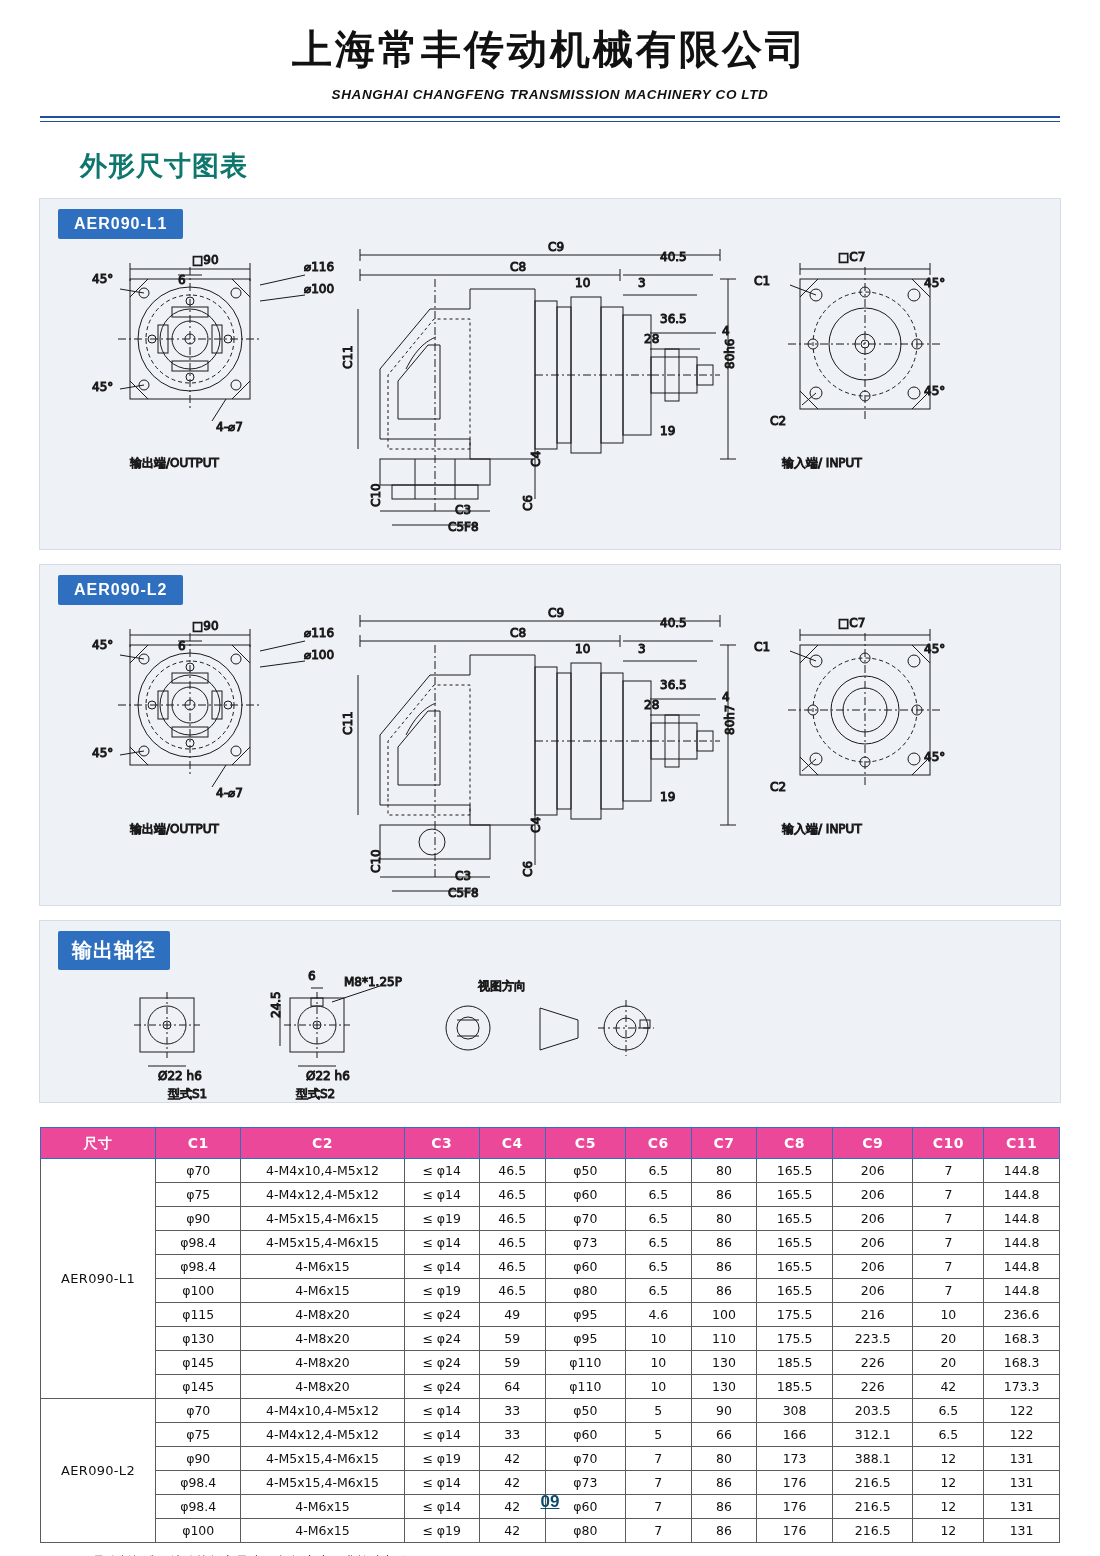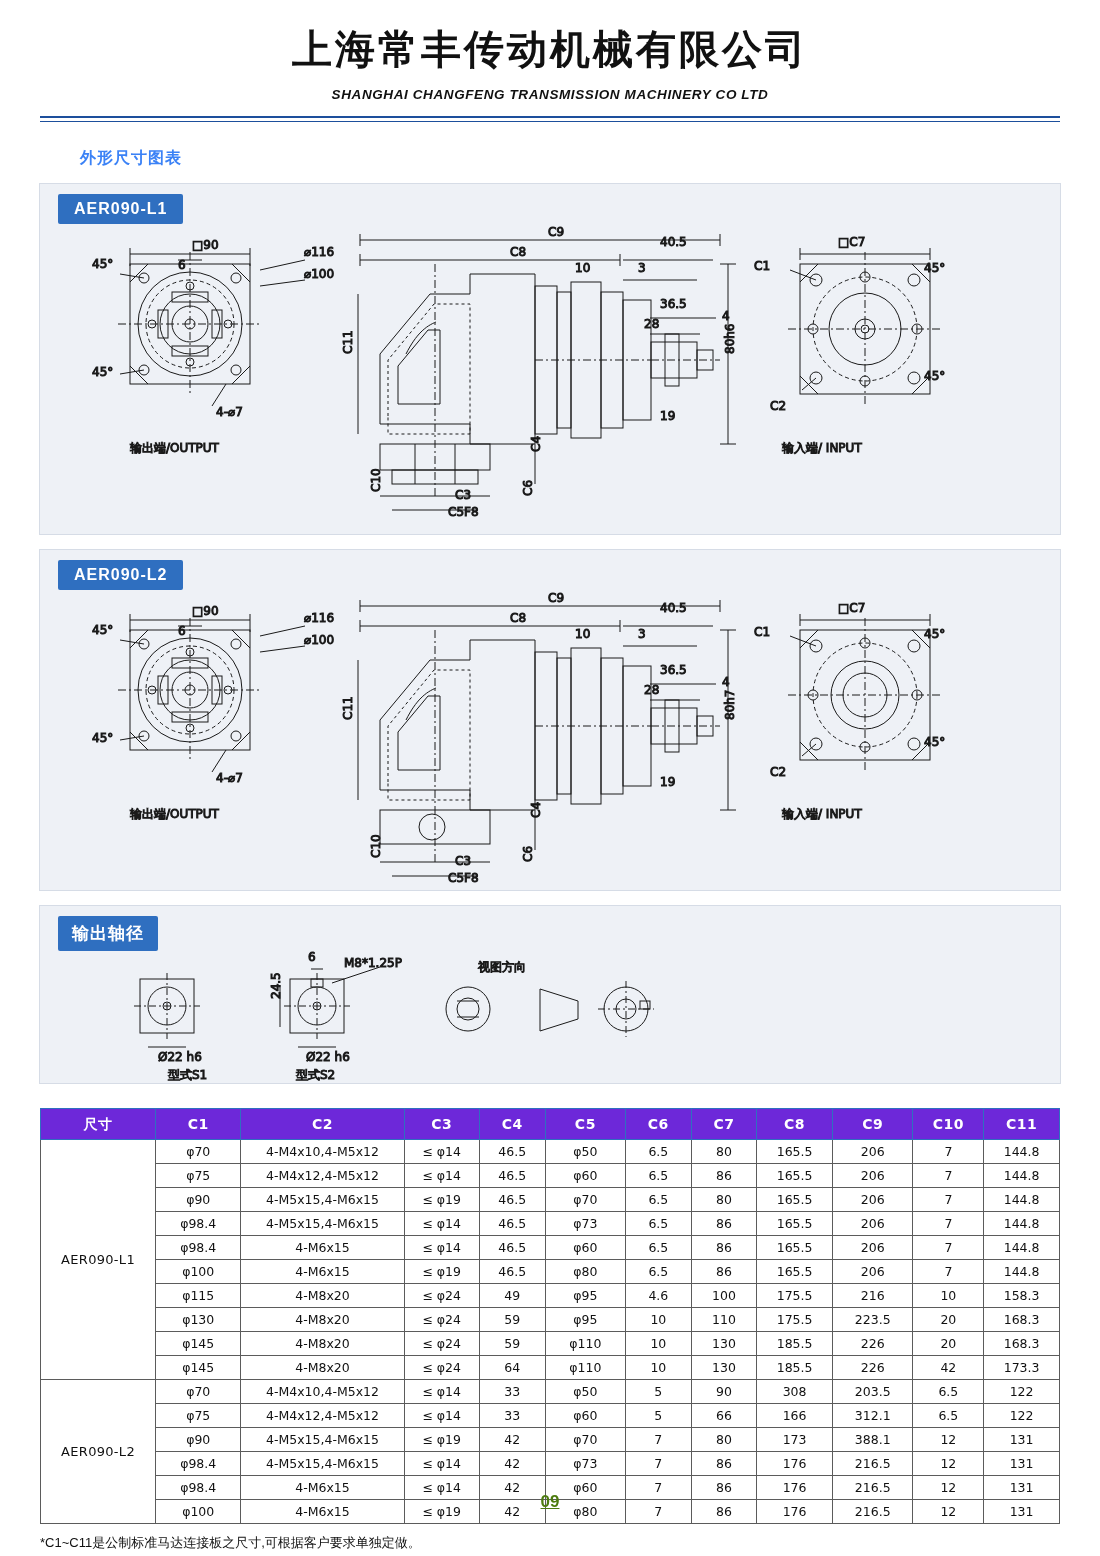--- a/index.html
+++ b/index.html
@@ -39,23 +39,23 @@
     border-top:2px solid #1d4f9c;
     border-bottom:1px solid #1d4f9c;
     height:3px;
     width:1020px;
     margin-left:auto;margin-right:auto;
   }
 
   
   .sec-title{
     margin:26px 0 0 80px;
-    font-size:16px;
+    font-size:27px;
     font-weight:bold;
-    color:#3b82f6;
+    color:#0f766e;
     letter-spacing:1px;
   }
 
   
   .panel{
     position:relative;
     margin:14px auto 0 auto;
     width:1020px;
     background:#eef1f6;
     border:1px solid #d6dce6;
@@ -64,21 +64,21 @@
     display:inline-block;
     background:#2f6fc0;
     color:#fff;
     font-size:16px;
     font-weight:bold;
     letter-spacing:1px;
     padding:6px 16px;
     margin:10px 0 0 18px;
     border-radius:2px;
   }
-  .panel-tab.small{padding:6px 14px;font-size:17px;}
+  .panel-tab.small{padding:6px 14px;font-size:20px;}
 
   .drawing{
     position:relative;
     width:100%;
   }
   svg{display:block;}
 
   
   .tbl-wrap{width:1020px;margin:24px auto 0 auto;}
   table{
@@ -89,21 +89,21 @@
   }
   th,td{
     border:1px solid #5b5b5b;
     text-align:center;
     padding:2px 3px;
     height:19px;
     line-height:15px;
     color:#111;
   }
   thead th{
-    background:#6d28d9;
+    background:#ec4899;
     color:#ffffff;
     font-size:14px;
     font-weight:bold;
     height:26px;
     border-color:#2f6fc0;
     letter-spacing:.5px;
   }
   td.model{
     font-size:13px;
     letter-spacing:.3px;
@@ -111,21 +111,21 @@
   .note{
     width:1020px;margin:10px auto 0 auto;
     font-size:13px;color:#111;
   }
   .pageno{
     position:absolute;
     bottom:24px;left:0;right:0;
     text-align:center;
     font-size:17px;
     font-weight:bold;
-    color:#4d7c0f;
+    color:#0c4a6e;
     text-decoration:underline;
   }
   .cap{font-size:12px;fill:#111;}
   text{font-family:"DejaVu Sans","Liberation Sans",sans-serif;}
 </style>
 </head>
 <body>
 
 <div class="page">
 
@@ -593,21 +593,21 @@
             <td>φ115</td>
             <td>4-M8x20</td>
             <td>≤ φ24</td>
             <td>49</td>
             <td>φ95</td>
             <td>4.6</td>
             <td>100</td>
             <td>175.5</td>
             <td>216</td>
             <td>10</td>
-            <td>158.3</td>
+            <td>236.6</td>
           </tr>
           <tr>
             <td>φ130</td>
             <td>4-M8x20</td>
             <td>≤ φ24</td>
             <td>59</td>
             <td>φ95</td>
             <td>10</td>
             <td>110</td>
             <td>175.5</td>

